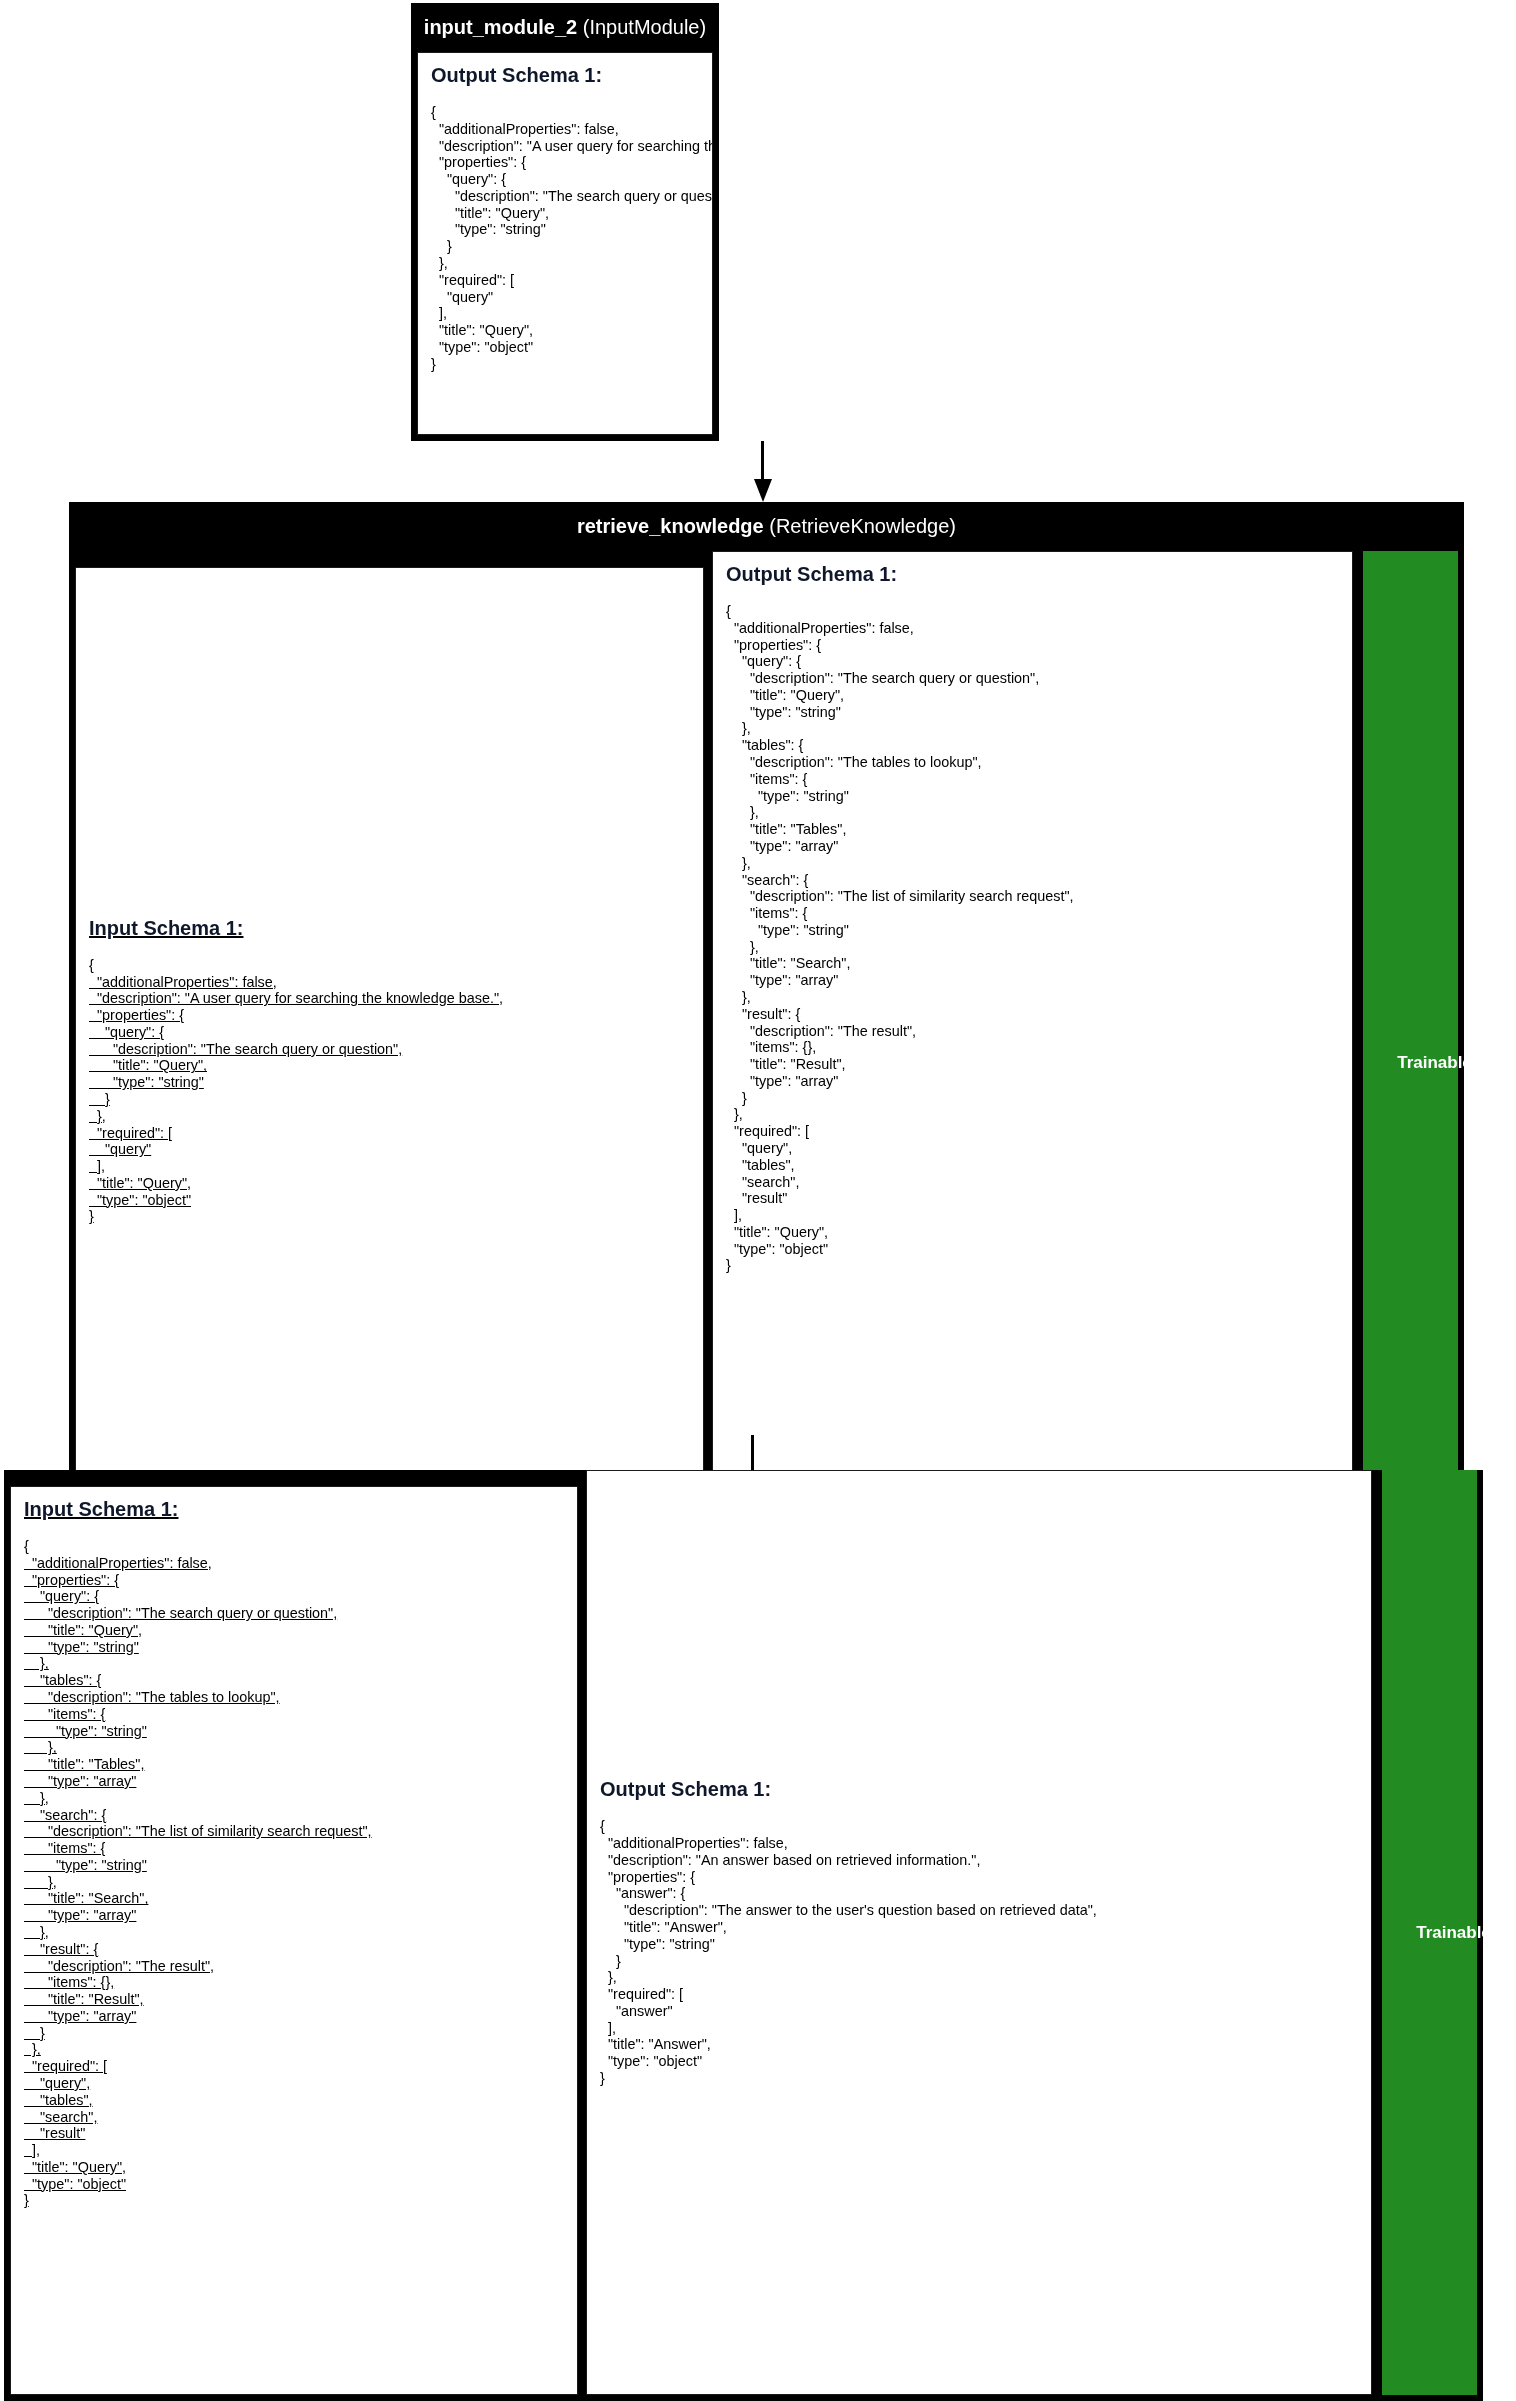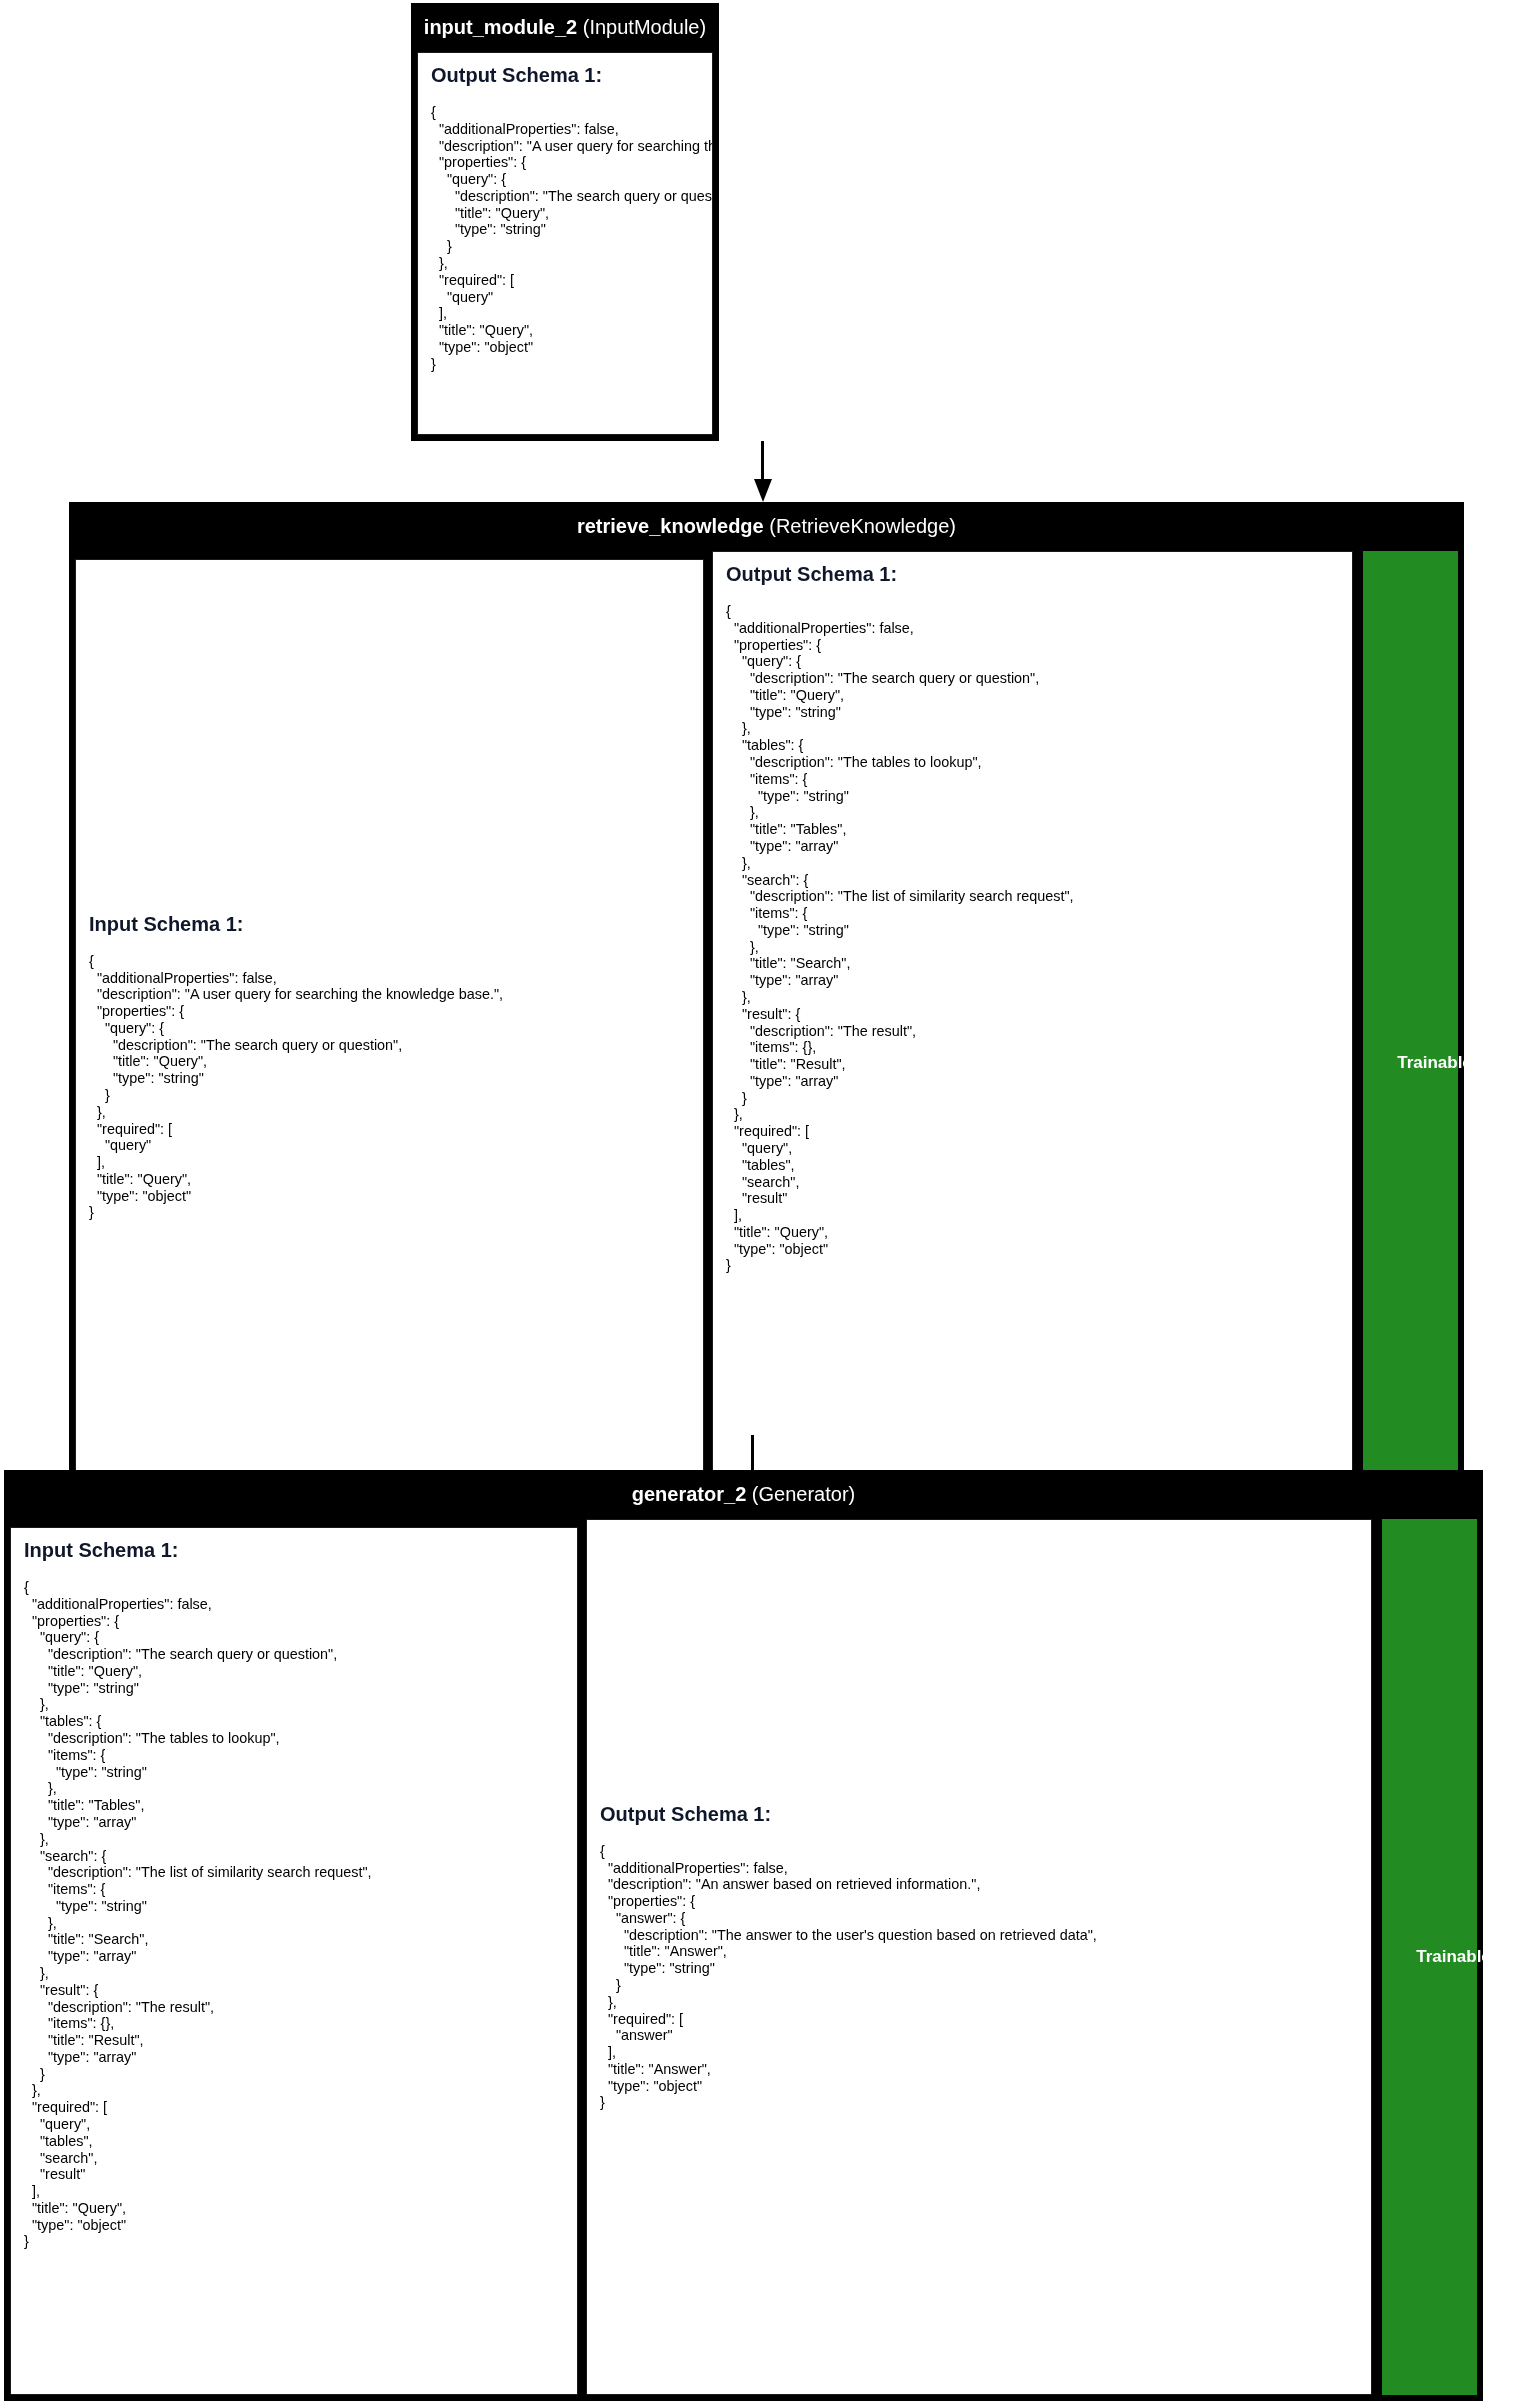--- a/index.html
+++ b/index.html
@@ -60,21 +60,21 @@
   .panel {
     background: #ffffff;
     border: 1.5px solid #1a1a1a;
     box-sizing: border-box;
     position: relative;
     min-width: 0;
     overflow: hidden;
     display: flex;
     flex-direction: column;
   }
-  .panel.left   { margin: 8px 4px 0 6px; }
+  .panel.left   { margin: 16px 4px 0 6px; text-decoration: underline; }
   .panel.right  { margin: 0 6px 0 4px; }
   .panel.single { margin: 0 6px 0 6px; }
 
   
   .panel.v-top    { justify-content: flex-start; }
   .panel.v-center { justify-content: center; }
 
   .panel-inner {
     padding: 11px 13px 11px 13px;
   }
@@ -250,23 +250,20 @@
     <div class="trainable">Trainable</div>
   </div>
 </div>
 
 <div class="arrow" style="left:743px; top:1435px; height:64px;">
   <div class="shaft" style="height:42px;"></div>
   <div class="head" style="top:41px;"></div>
 </div>
 
 <div class="node" style="left:4px; top:1470px; width:1479px; height:931px;">
-  <div class="node-title">
-    <span class="mod-name">generator_2</span><span class="mod-type"> <span>(Generator)</span></span>
-  </div>
   <div class="node-body">
     <div class="panels">
       <div class="panel left v-top" style="flex:0 0 568px;">
         <div class="panel-inner">
           <div class="schema-label">Input Schema 1:</div>
           <div class="schema-code">{
   "additionalProperties": false,
   "properties": {
     "query": {
       "description": "The search query or question",

